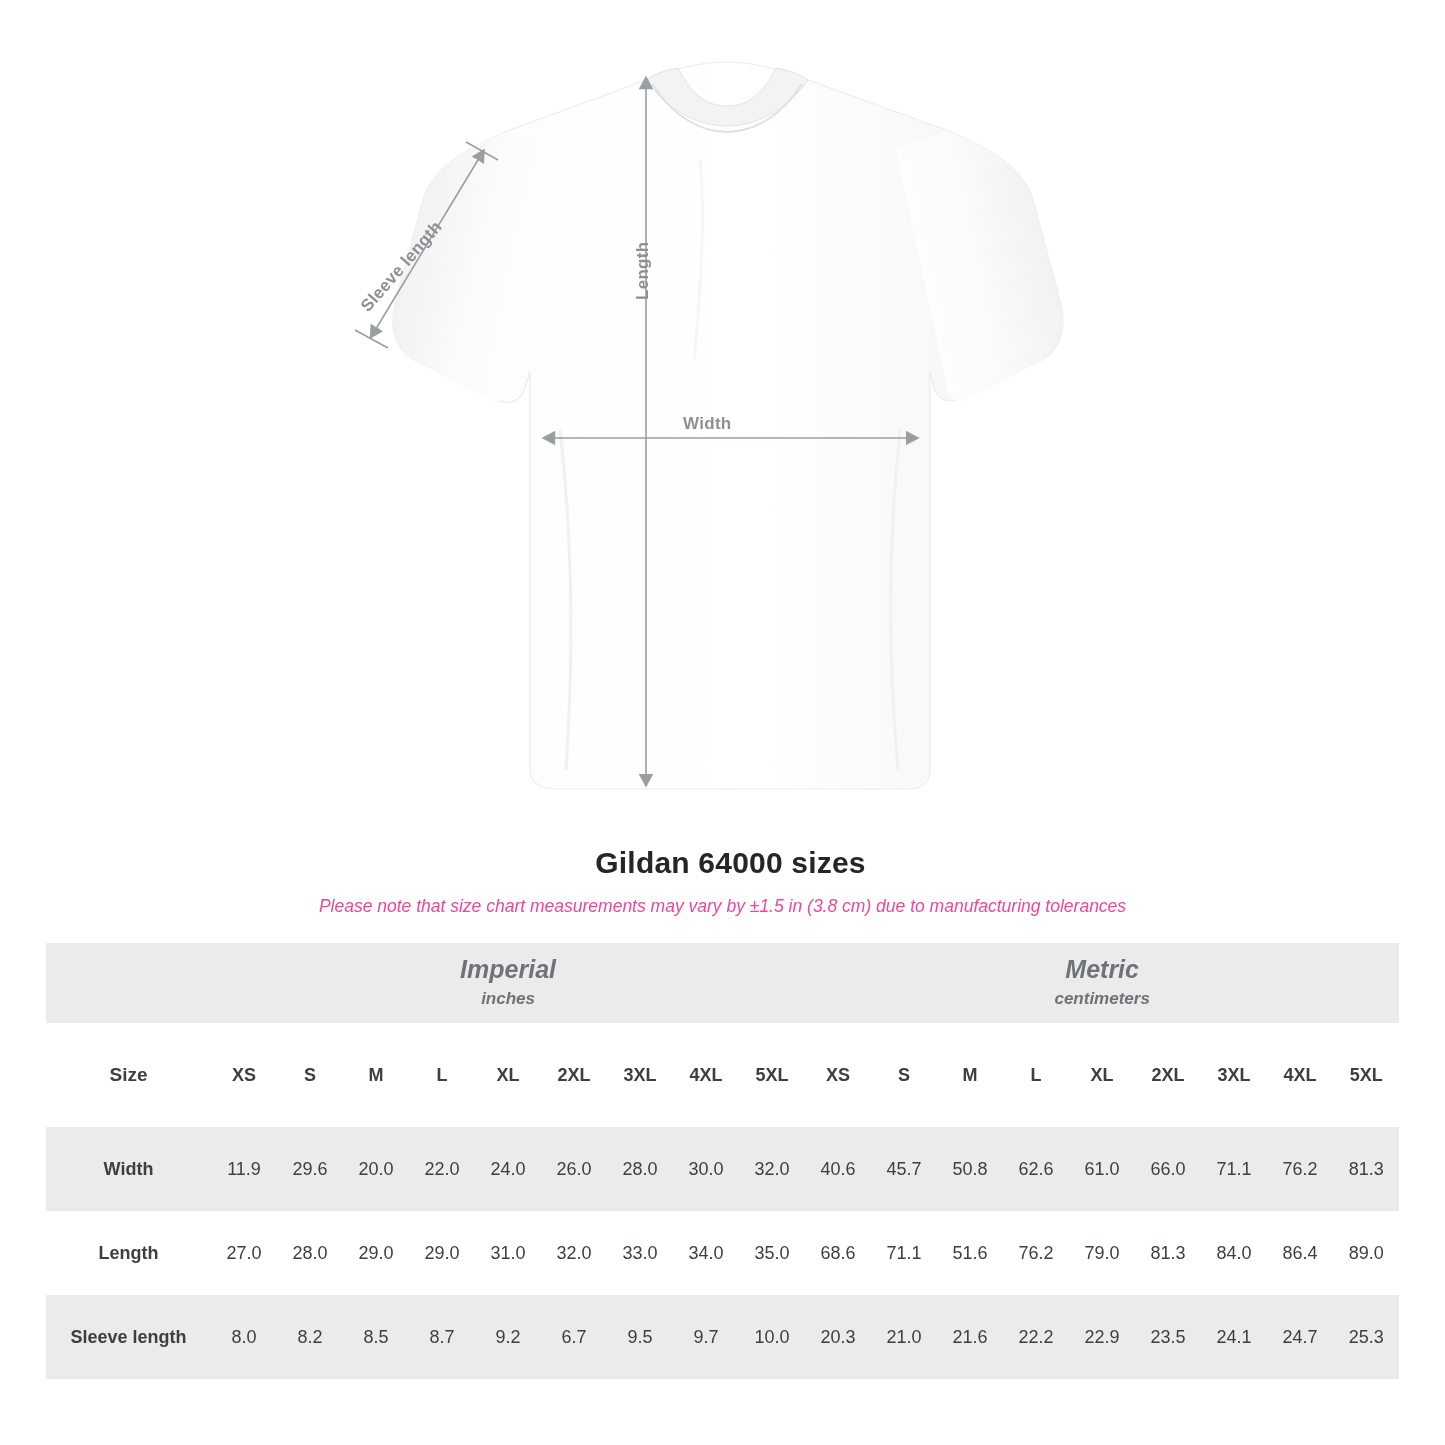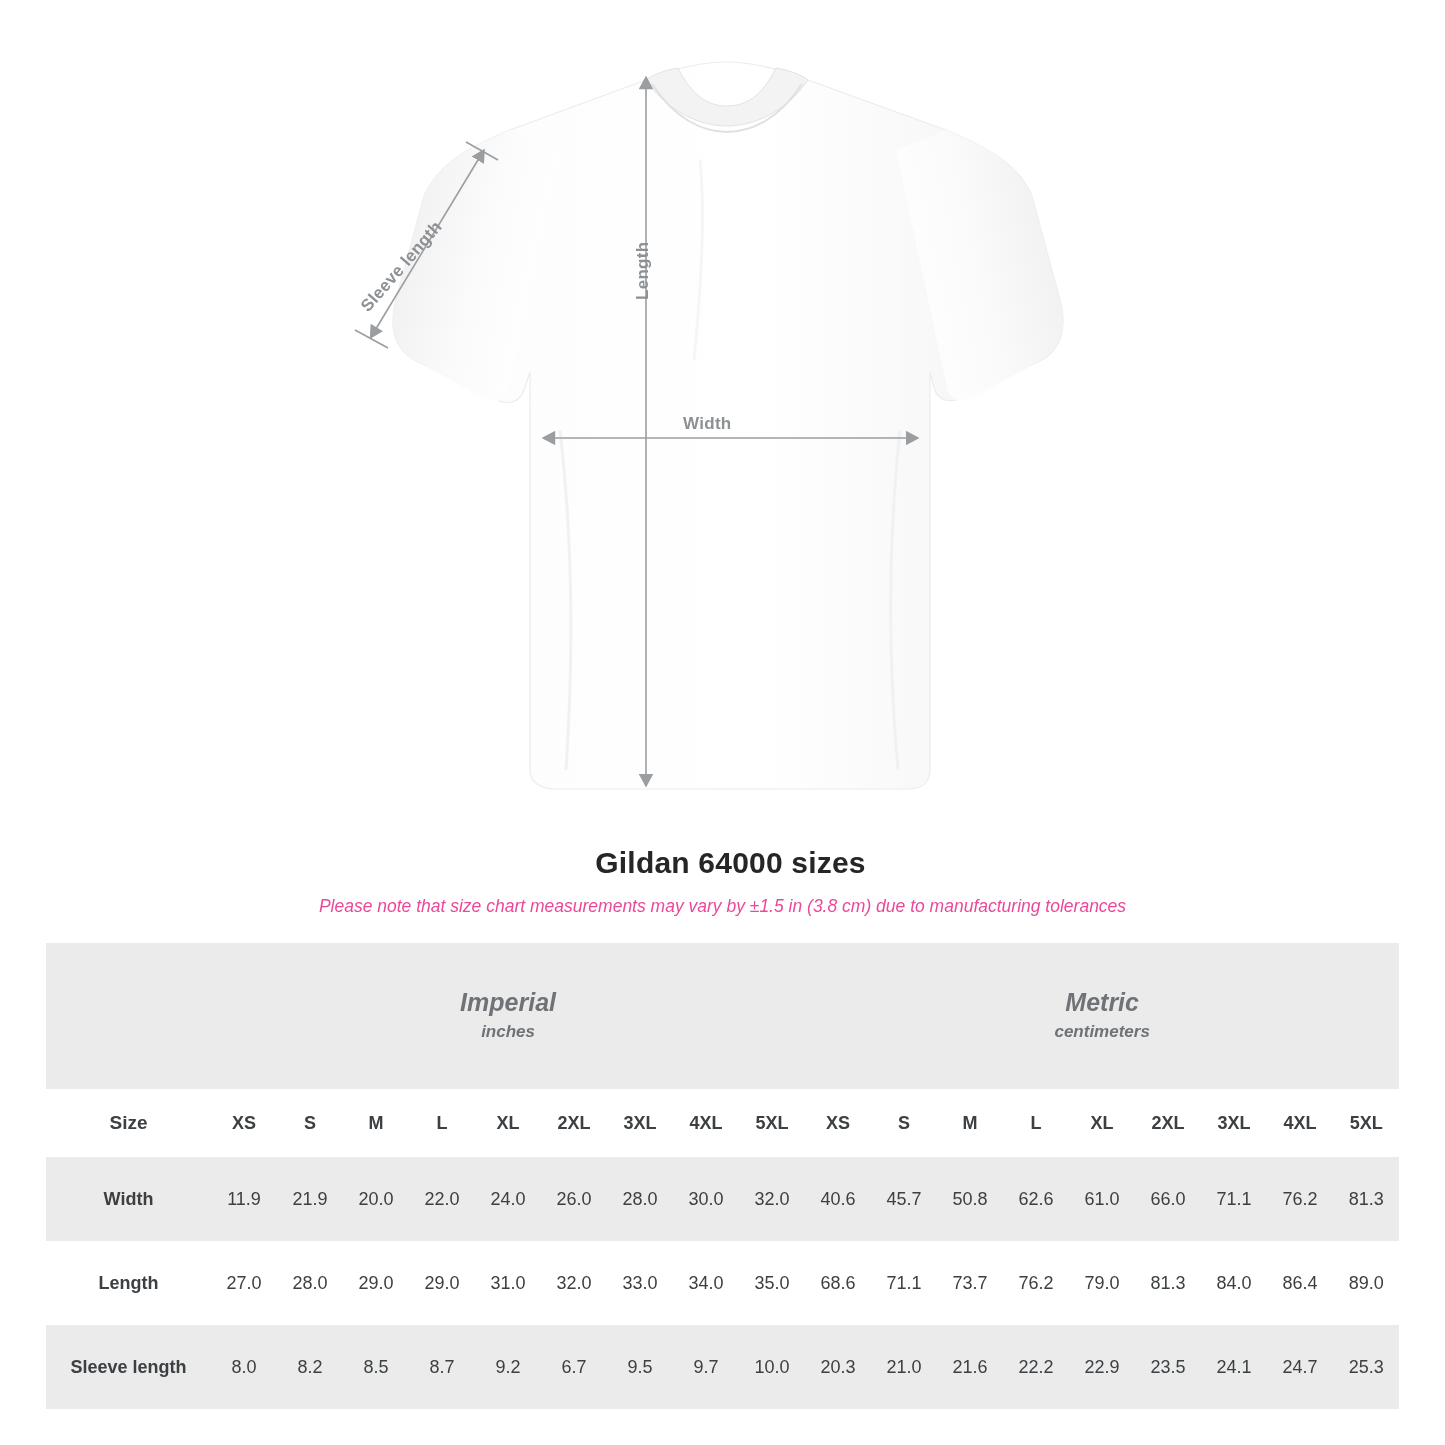--- a/index.html
+++ b/index.html
@@ -87,39 +87,39 @@
   table.size-table th,
   table.size-table td {
     text-align: center;
     vertical-align: middle;
     font-size: 18px;
     color: #3c4043;
     padding: 0;
   }
   .unit-row td {
     background: #ebebeb;
-    height: 146px;
+    height: 80px;
   }
   .unit-title {
     font-size: 25px;
     font-style: italic;
     font-weight: bold;
     color: #6f7377;
     line-height: 1.25;
   }
   .unit-sub {
     font-size: 17px;
     font-style: italic;
     color: #6f7377;
     line-height: 1.6;
     font-weight: bold;
   }
   .head-row td {
     background: #ffffff;
-    height: 68px;
+    height: 104px;
     font-weight: bold;
     font-size: 19px;
     color: #3c4043;
   }
   .head-row td.rowhead {
     font-size: 19px;
   }
   tr.band-grey td {
     background: #ebebeb;
   }
@@ -282,21 +282,21 @@
             <td>L</td>
             <td>XL</td>
             <td>2XL</td>
             <td>3XL</td>
             <td>4XL</td>
             <td>5XL</td>
           </tr>
           <tr class="data-row band-grey">
             <td class="rowhead">Width</td>
             <td class="cell">11.9</td>
-            <td class="cell">21.9</td>
+            <td class="cell">29.6</td>
             <td class="cell">20.0</td>
             <td class="cell">22.0</td>
             <td class="cell">24.0</td>
             <td class="cell">26.0</td>
             <td class="cell">28.0</td>
             <td class="cell">30.0</td>
             <td class="cell">32.0</td>
             <td class="cell">40.6</td>
             <td class="cell">45.7</td>
             <td class="cell">50.8</td>
@@ -313,21 +313,21 @@
             <td class="cell">28.0</td>
             <td class="cell">29.0</td>
             <td class="cell">29.0</td>
             <td class="cell">31.0</td>
             <td class="cell">32.0</td>
             <td class="cell">33.0</td>
             <td class="cell">34.0</td>
             <td class="cell">35.0</td>
             <td class="cell">68.6</td>
             <td class="cell">71.1</td>
-            <td class="cell">73.7</td>
+            <td class="cell">51.6</td>
             <td class="cell">76.2</td>
             <td class="cell">79.0</td>
             <td class="cell">81.3</td>
             <td class="cell">84.0</td>
             <td class="cell">86.4</td>
             <td class="cell">89.0</td>
           </tr>
           <tr class="data-row band-grey">
             <td class="rowhead">Sleeve length</td>
             <td class="cell">8.0</td>

